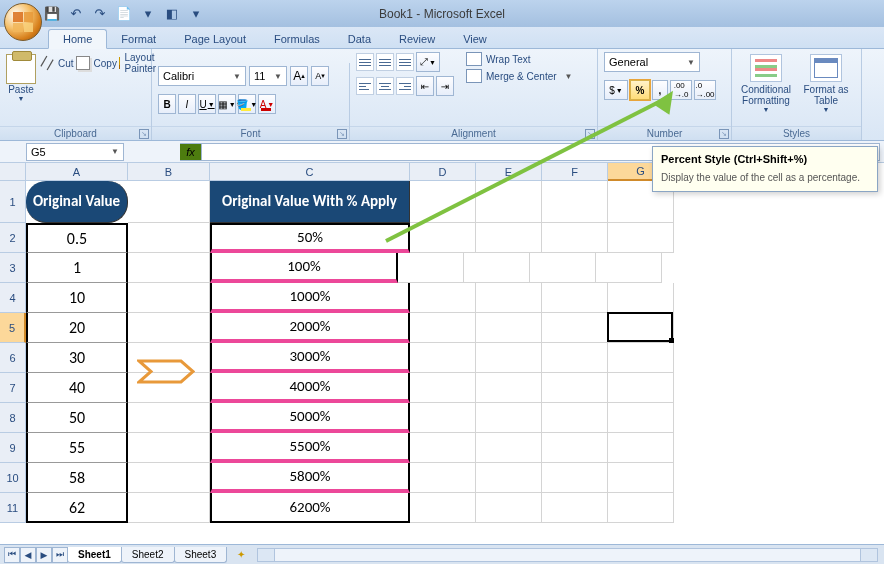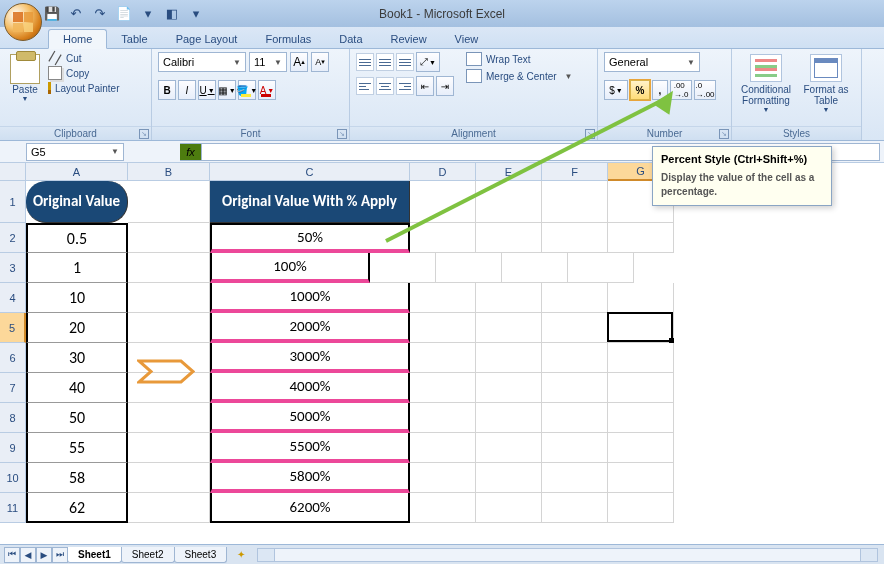--- a/index.html
+++ b/index.html
@@ -28,21 +28,21 @@
   
   .ribbon { height: 92px; background: linear-gradient(#eef4fb, #d9e6f5); display: flex; border-bottom: 1px solid #9db8d8; }
   .group { border-right: 1px solid #b9cce3; padding: 3px 6px 2px; display: flex; flex-direction: column; position: relative; }
   .group-label { text-align: center; font-size: 10px; color: #4a6a93; padding: 1px 0; position: absolute; bottom: 0; left: 0; right: 0; background: linear-gradient(#dbe7f5,#cfdff1); border-top:1px solid #c5d6ea;}
   .group-label .launcher { position:absolute; right:2px; top:2px; width:10px; height:10px; border:1px solid #7a95b8; font-size:7px; line-height:8px; text-align:center; color:#7a95b8;}
   .group-body { flex:1; display:flex; align-items:flex-start; gap:4px; }
 
   .paste-btn { width:38px; text-align:center; font-size:10px; color:#2a4d80; }
   .paste-btn .ic { width:30px; height:30px; margin:2px auto 0; background:#fff; border:1px solid #b0a060; position:relative;}
   .paste-btn .ic::before{content:""; position:absolute; left:5px; top:-4px; width:18px; height:8px; background:#d0ba6a; border:1px solid #a08a3a; border-radius:2px;}
-  .clip-btns { display:flex; flex-direction:column; gap:2px; font-size:10px; color:#2a4d80; }
+  .clip-btns { display:flex; flex-direction:row; gap:2px; font-size:10px; color:#2a4d80; }
   .clip-btns div { display:flex; align-items:center; gap:4px; }
   .ic-sm { width:14px; height:14px; display:inline-block; }
   .ic-cut{border-left:2px solid #555; border-right:2px solid #555; transform:rotate(30deg) scaleX(.6); height:12px;}
   .ic-copy{border:1px solid #888; background:#fff; box-shadow:2px 2px 0 #ddd;}
   .ic-brush{width:3px; height:12px; background:#c90; border-bottom:4px solid #a60;}
 
   .font-group .row1 { display:flex; align-items:center; gap:3px; margin-bottom:4px;}
   .font-sel { border:1px solid #9fb6d3; background:#fff; height:20px; font-size:11px; padding:2px 4px; display:flex; align-items:center; justify-content:space-between; }
   .font-sel.name{width:88px;} .font-sel.size{width:38px;}
   .dd-arr{font-size:8px; color:#555;}
@@ -72,23 +72,23 @@
   .styles-group .big-ic.cond::after{content:""; position:absolute; inset:4px; background:repeating-linear-gradient(to bottom,#e88 0 3px,#fff 3px 6px,#8c8 6px 9px);}
   .styles-group .big-ic.tbl::after{content:""; position:absolute; inset:3px; background:linear-gradient(#6a8abf 0 4px,#fff 4px 100%); border:1px solid #6a8abf;}
 
   
   .fx-row{height:22px; border-bottom:1px solid #b9cce3; display:flex; align-items:center; background:#eef3fa;}
   .namebox{width:98px; margin-left:26px; height:18px; border:1px solid #9fb6d3; background:#fff; font-size:11px; display:flex; align-items:center; justify-content:space-between; padding:0 4px;}
   .fx-lbl{width:22px; height:18px; border:1px solid #9fb6d3; border-left:none; display:flex; align-items:center; justify-content:center; font-style:italic; background:#4d7c0f;}
   .fx-input{flex:1; height:18px; border:1px solid #9fb6d3; border-left:none; background:#fff; margin-right:4px;}
 
   
-  .tooltip{position:absolute; left:652px; top:146px; width:180px; border:1px solid #8aa5c4; background:#fffff0; padding:6px 8px; font-size:11px; box-shadow:2px 2px 6px rgba(0,0,0,.2); z-index:30;}
+  .tooltip{position:absolute; left:652px; top:146px; width:226px; border:1px solid #8aa5c4; background:#fffff0; padding:6px 8px; font-size:11px; box-shadow:2px 2px 6px rgba(0,0,0,.2); z-index:30;}
   .tooltip .tt-title{font-weight:bold; margin-bottom:6px;}
-  .tooltip .tt-body{color:#555; font-size:10px; line-height:1.4;font-weight:bold;}
+  .tooltip .tt-body{color:#555; font-size:10px; line-height:1.4;}
 
   
   .sheet{position:relative; height:370px; overflow:hidden; background:#fff; display:flex;}
   .corner{width:26px; height:18px; border-right:1px solid #b9cce3; border-bottom:1px solid #b9cce3; background:#e9eef6;}
   .colheads{display:flex; height:18px;}
   .colhead{border-right:1px solid #b9cce3; border-bottom:1px solid #b9cce3; background:#e9eef6; text-align:center; font-size:11px; color:#2a4d80; display:flex; align-items:center; justify-content:center;}
   .rowheads{display:flex; flex-direction:column;}
   .rowhead{width:26px; border-right:1px solid #b9cce3; border-bottom:1px solid #b9cce3; background:#e9eef6; text-align:center; font-size:11px; color:#2a4d80; display:flex; align-items:center; justify-content:center;}
   .rowhead.sel{background:#fcd89a; border-right:2px solid #d08a2a;}
   .colhead.sel{background:#fcd89a; border-bottom:2px solid #d08a2a;}
@@ -143,21 +143,21 @@
     <div class="qat-btn">📄</div>
     <div class="qat-btn">▾</div>
     <div class="qat-btn">◧</div>
     <div class="qat-btn">▾</div>
   </div>
   <div class="title-text">Book1 - Microsoft Excel</div>
 </div>
 
 <div class="tabs">
   <div class="tab active">Home</div>
-  <div class="tab">Table</div>
+  <div class="tab">Format</div>
   <div class="tab">Page Layout</div>
   <div class="tab">Formulas</div>
   <div class="tab">Data</div>
   <div class="tab">Review</div>
   <div class="tab">View</div>
 </div>
 
 <div class="ribbon">
 
   <div class="group" style="width:152px;">
@@ -178,21 +178,21 @@
           </div>
         <div>
             <span class="ic-sm ic-brush"></span>
             <span>Layout Painter</span>
           </div>
       </div>
     </div>
     <div class="group-label"><span>Clipboard</span><span class="launcher">↘</span></div>
   </div>
 
-  <div class="group font-group" style="width:198px;">
+  <div class="group font-group" style="width:198px;margin-top:14px;">
     <div class="group-body" style="flex-direction:column;">
       <div class="row1">
         <div class="font-sel name">
             <span>Calibri</span>
             <span class="dd-arr">▼</span>
           </div>
         <div class="font-sel size">
             <span>11</span>
             <span class="dd-arr">▼</span>
           </div>
@@ -386,21 +386,21 @@
             <div class="cell" style="width: 82px; height: 30px;"></div>
             <div class="cell dataC first" style="width: 200px; height: 30px;">50%</div>
             <div class="cell" style="width: 66px; height: 30px;"></div>
             <div class="cell" style="width: 66px; height: 30px;"></div>
             <div class="cell" style="width: 66px; height: 30px;"></div>
             <div class="cell" style="width: 66px; height: 30px;"></div>
           </div>
           <div class="gridrow" style="height: 30px;">
             <div class="cell dataA" style="width: 102px; height: 30px;">1</div>
             <div class="cell" style="width: 82px; height: 30px;"></div>
-            <div class="cell dataC" style="width: 160px; height: 30px;">100%</div>
+            <div class="cell dataC" style="width: 188px; height: 30px;">100%</div>
             <div class="cell" style="width: 66px; height: 30px;"></div>
             <div class="cell" style="width: 66px; height: 30px;"></div>
             <div class="cell" style="width: 66px; height: 30px;"></div>
             <div class="cell" style="width: 66px; height: 30px;"></div>
           </div>
           <div class="gridrow" style="height: 30px;">
             <div class="cell dataA" style="width: 102px; height: 30px;">10</div>
             <div class="cell" style="width: 82px; height: 30px;"></div>
             <div class="cell dataC" style="width: 200px; height: 30px;">1000%</div>
             <div class="cell" style="width: 66px; height: 30px;"></div>

